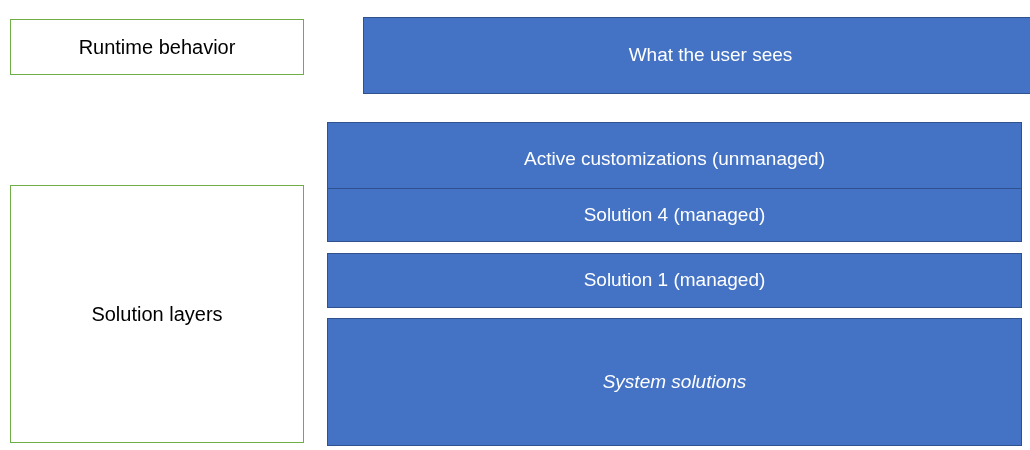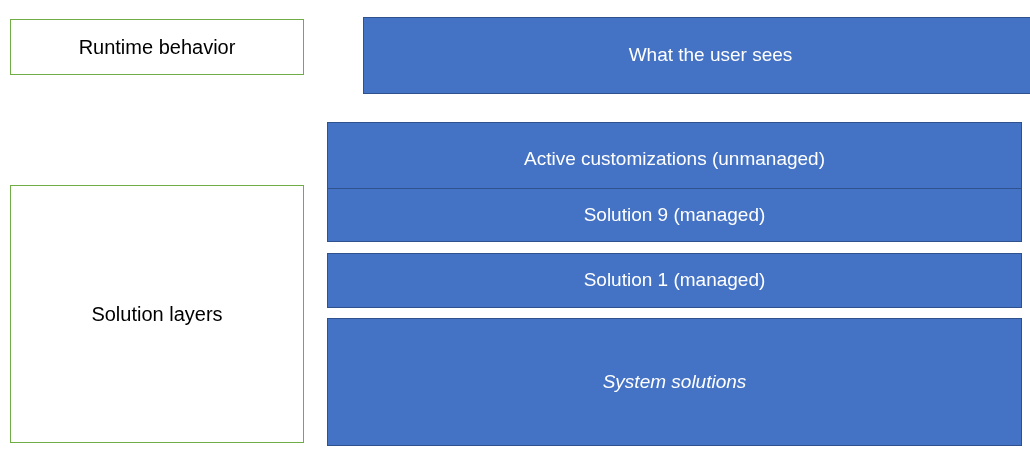--- a/index.html
+++ b/index.html
@@ -68,21 +68,21 @@
     <span>Solution layers</span>
   </div>
 
   <div class="box bbox b1">
     <span>What the user sees</span>
   </div>
   <div class="box bbox b2">
     <span>Active customizations (unmanaged)</span>
   </div>
   <div class="box bbox b3">
-    <span>Solution 9 (managed)</span>
+    <span>Solution 4 (managed)</span>
   </div>
   <div class="box bbox b4">
     <span>Solution 1 (managed)</span>
   </div>
   <div class="box bbox b5">
     <span>System solutions</span>
   </div>
 
 </div>
 

